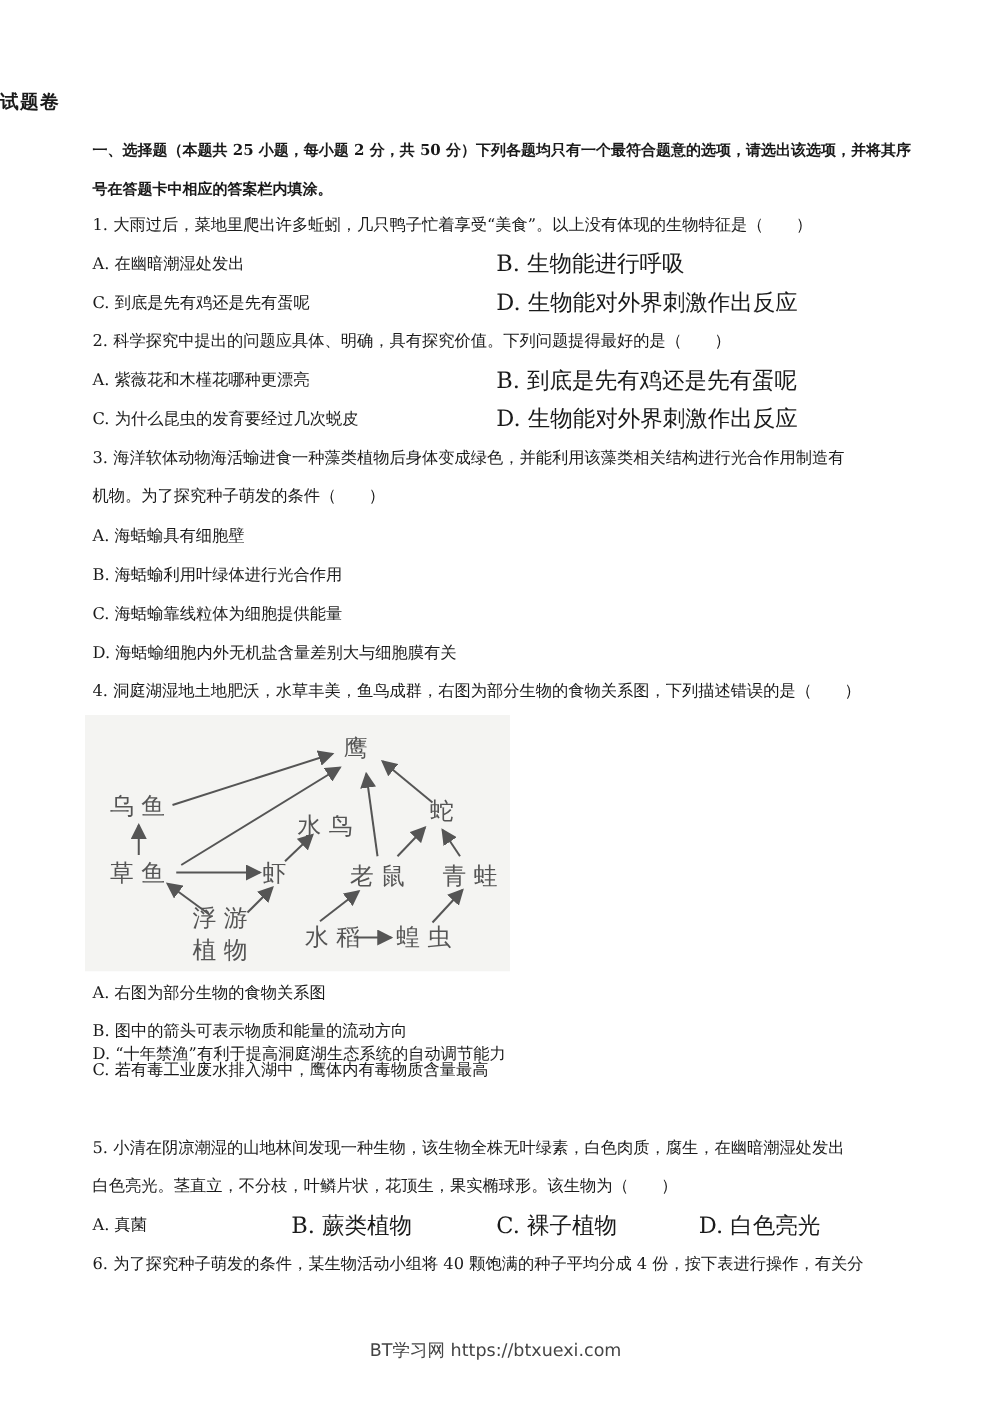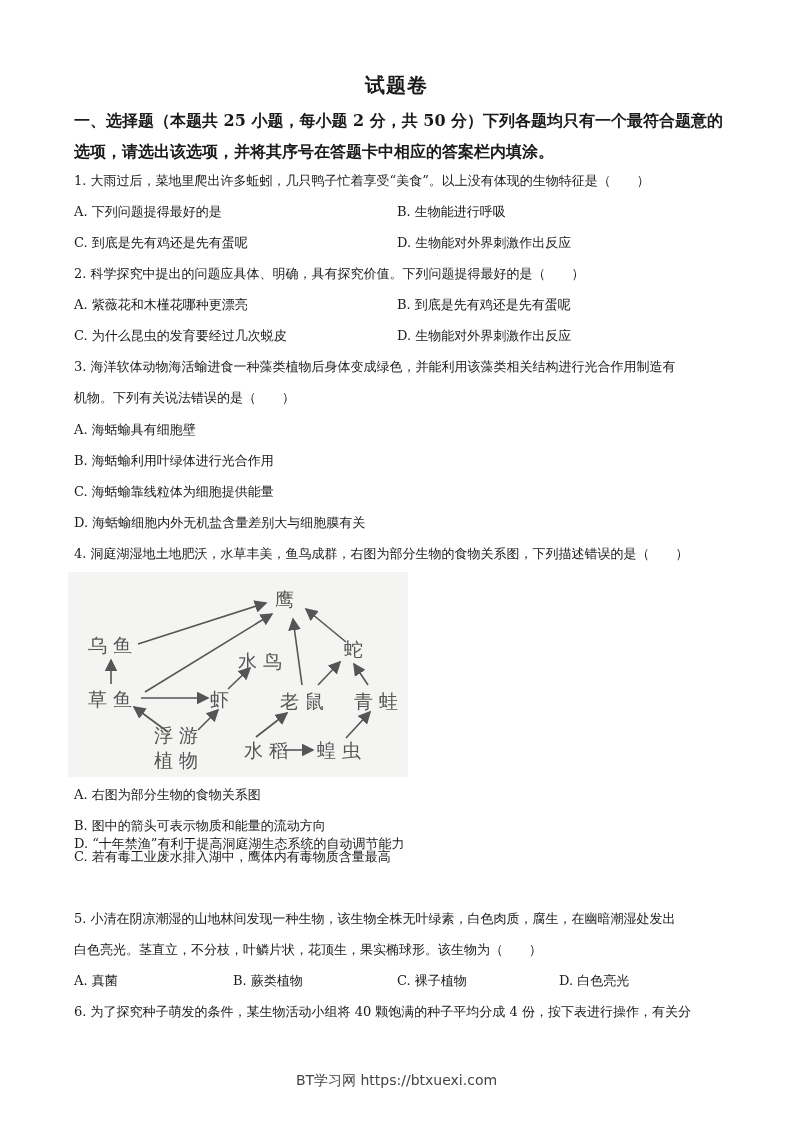--- a/index.html
+++ b/index.html
@@ -3,31 +3,31 @@
 <meta charset="utf-8">
 <style>
   html, body { margin: 0; padding: 0; background: #ffffff; }
   body {
     width: 793px; height: 1122px; position: relative; overflow: hidden;
     font-family: "DejaVu Serif", "Liberation Serif", serif;
     color: #1a1a1a;
   }
   .title {
     position: absolute; left: 0; width: 793px; top: 72px;
-    text-align: center; font-size: 20px; font-weight: bold; letter-spacing: 1px;
+    text-align: left; font-size: 15px; font-weight: bold; letter-spacing: 1px;
   }
   .section {
     position: absolute; left: 74px; width: 660px; top: 105px;
-    font-size: 16px; font-weight: bold; line-height: 31px;
+    font-size: 12px; font-weight: bold; line-height: 31px;
   }
   .line {
     position: absolute; left: 74px; font-size: 13px; white-space: nowrap;
     line-height: 18px;
   }
-  .opt-b { position: absolute; font-size: 13px; white-space: nowrap; line-height: 18px; }
+  .opt-b { position: absolute; font-size: 18px; white-space: nowrap; line-height: 18px; }
   .diagram {
     position: absolute; left: 68px; top: 572px; width: 340px; height: 205px;
     background: #f4f4f2;
   }
   .diagram svg { position: absolute; left: 0; top: 0; }
   .node {
     position: absolute; font-size: 19px; color: #555; letter-spacing: 6px;
     font-family: "DejaVu Serif", serif; white-space: nowrap; line-height: 22px;
   }
   .footer {
@@ -35,33 +35,33 @@
     font-family: "DejaVu Sans", sans-serif; font-size: 14px; color: #444;
   }
 </style>
 </head>
 <body>
 
 <div class="title">试题卷</div>
 <div class="section">一、选择题（本题共 25 小题，每小题 2 分，共 50 分）下列各题均只有一个最符合题意的选项，请选出该选项，并将其序号在答题卡中相应的答案栏内填涂。</div>
 
 <div class="line" style="top:172px">1. 大雨过后，菜地里爬出许多蚯蚓，几只鸭子忙着享受“美食”。以上没有体现的生物特征是（　　）</div>
-<div class="line" style="top:203px">A. 下列问题提得最好的是</div>
+<div class="line" style="top:203px">A. 在幽暗潮湿处发出</div>
 <div class="opt-b" style="left:397px;top:203px">B. 生物能进行呼吸</div>
 <div class="line" style="top:234px">C. 到底是先有鸡还是先有蛋呢</div>
 <div class="opt-b" style="left:397px;top:234px">D. 生物能对外界刺激作出反应</div>
 
 <div class="line" style="top:265px">2. 科学探究中提出的问题应具体、明确，具有探究价值。下列问题提得最好的是（　　）</div>
 <div class="line" style="top:296px">A. 紫薇花和木槿花哪种更漂亮</div>
 <div class="opt-b" style="left:397px;top:296px">B. 到底是先有鸡还是先有蛋呢</div>
 <div class="line" style="top:327px">C. 为什么昆虫的发育要经过几次蜕皮</div>
 <div class="opt-b" style="left:397px;top:327px">D. 生物能对外界刺激作出反应</div>
 
 <div class="line" style="top:358px">3. 海洋软体动物海活蝓进食一种藻类植物后身体变成绿色，并能利用该藻类相关结构进行光合作用制造有</div>
-<div class="line" style="top:389px">机物。下列有关说法错误的是（　　）</div>
+<div class="line" style="top:389px">机物。为了探究种子萌发的条件（　　）</div>
 <div class="line" style="top:421px">A. 海蛞蝓具有细胞壁</div>
 <div class="line" style="top:452px">B. 海蛞蝓利用叶绿体进行光合作用</div>
 <div class="line" style="top:483px">C. 海蛞蝓靠线粒体为细胞提供能量</div>
 <div class="line" style="top:514px">D. 海蛞蝓细胞内外无机盐含量差别大与细胞膜有关</div>
 
 <div class="line" style="top:545px">4. 洞庭湖湿地土地肥沃，水草丰美，鱼鸟成群，右图为部分生物的食物关系图，下列描述错误的是（　　）</div>
 
 <div class="diagram">
   <svg width="340" height="205" viewBox="0 0 340 205">
     <defs>

